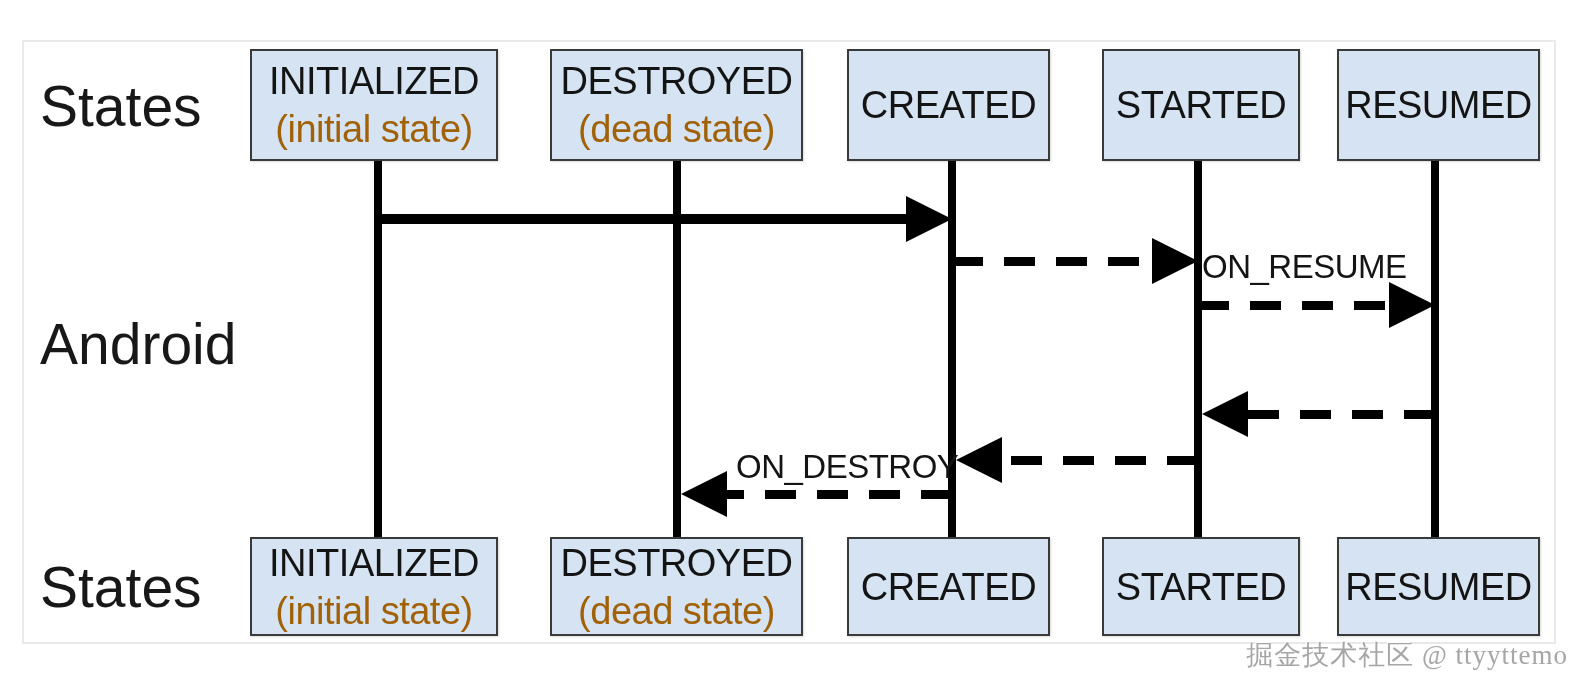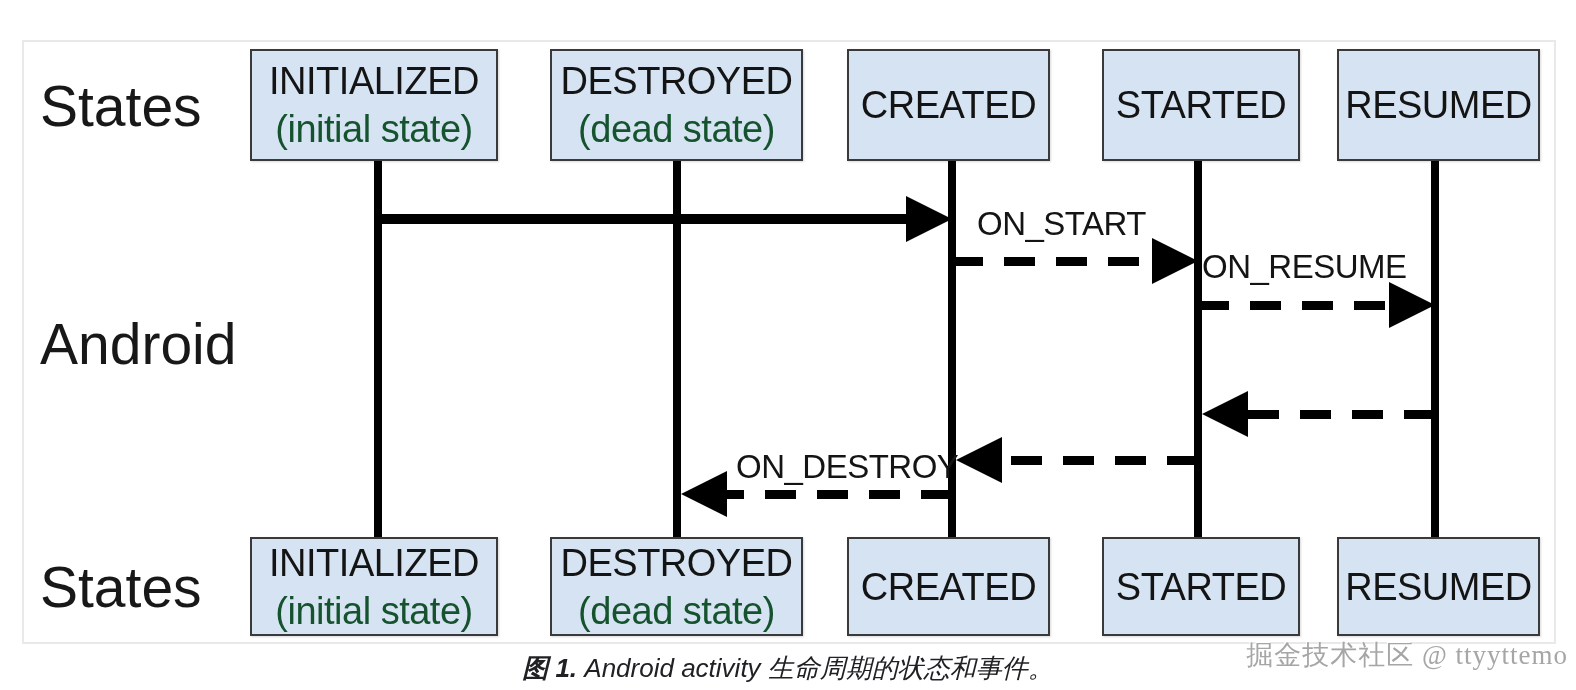--- a/index.html
+++ b/index.html
@@ -13,21 +13,21 @@
   .side-label { position: absolute; left: 16px; font-size: 57px; color: #181818;
     letter-spacing: 0; line-height: 1.1; }
 
   .state-box { position: absolute; display: flex; flex-direction: column;
     align-items: center; justify-content: center;
     background: var(--state-box-fill, #d6e3f2);
     border: 2px solid var(--state-box-border, #3a3a3a);
     box-shadow: 1px 1px 2px rgba(0,0,0,0.15); }
   .state-box .state-name { font-size: 38px; color: #141414; letter-spacing: -0.5px;
     line-height: 48px; white-space: nowrap; }
-  .state-box .state-sub { font-size: 38px; color: #14532d; letter-spacing: -0.5px;
+  .state-box .state-sub { font-size: 38px; color: #a16207; letter-spacing: -0.5px;
     line-height: 48px; white-space: nowrap; }
   .state-box .state-sub:empty { display: none; }
 
   .lifeline { position: absolute; width: 8px; background: var(--line-color, #000); }
 
   .shaft { position: absolute; }
   .shaft.solid { height: 10px; background: var(--line-color, #000); }
   .shaft.dashed-r { height: 9px;
     background: repeating-linear-gradient(to right, var(--line-color, #000) 0 31px, transparent 31px 52px); }
   .shaft.dashed-l { height: 9px;
@@ -105,33 +105,31 @@
     <div class="state-box" style="left:1313px;top:495px;width:203px;height:99px">
       <span class="state-name">RESUMED</span>
 
     </div>
 
     <div class="shaft solid" style="left:354px;top:172px;width:528px"></div>
     <div class="head right" style="left:882px;top:154px"></div>
 
     <div class="shaft dashed-r" style="left:928px;top:215px;width:200px"></div>
     <div class="head right" style="left:1128px;top:196px"></div>
-    <div class="event-label" style="left:953px;top:163px">ON_START</div>
 
     <div class="shaft dashed-r" style="left:1174px;top:259px;width:191px"></div>
     <div class="head right" style="left:1365px;top:240px"></div>
     <div class="event-label" style="left:1178px;top:206px">ON_RESUME</div>
 
     <div class="shaft dashed-l" style="left:1224px;top:368px;width:187px"></div>
     <div class="head left" style="left:1178px;top:349px"></div>
 
     <div class="shaft dashed-l" style="left:978px;top:414px;width:196px"></div>
     <div class="head left" style="left:932px;top:395px"></div>
 
     <div class="shaft dashed-l" style="left:703px;top:448px;width:225px"></div>
     <div class="head left" style="left:657px;top:429px"></div>
     <div class="event-label" style="left:712px;top:406px">ON_DESTROY</div>
   </div>
 
-  <div class="caption"><span class="caption-prefix">图 1.</span><span> Android activity 生命周期的状态和事件。</span></div>
 
   <div class="watermark">掘金技术社区 @ ttyyttemo</div>
 </div>
 
 </body></html>

